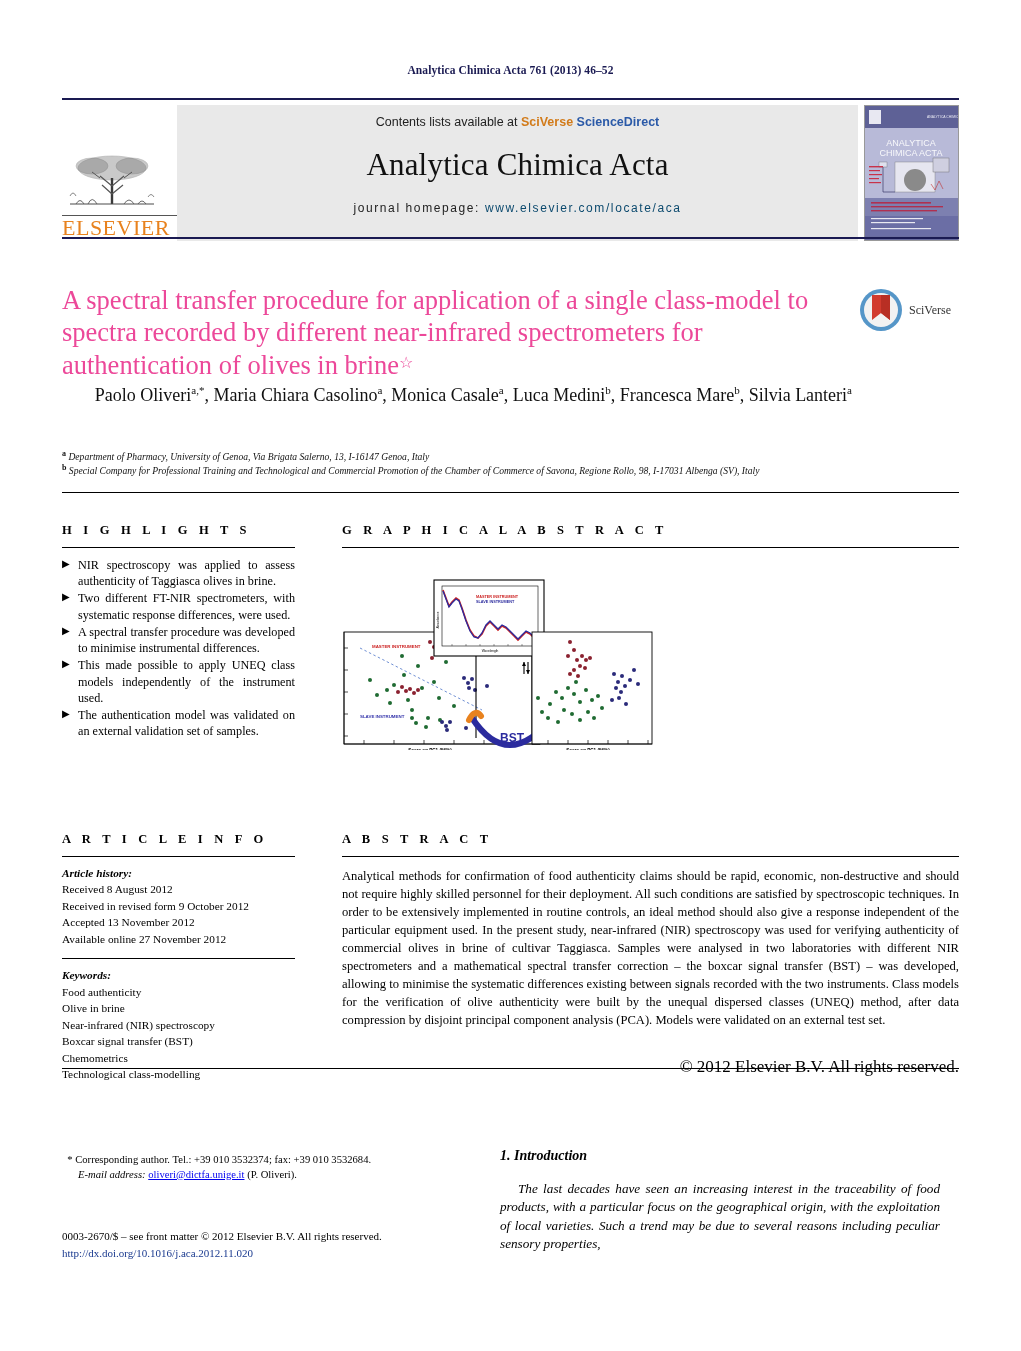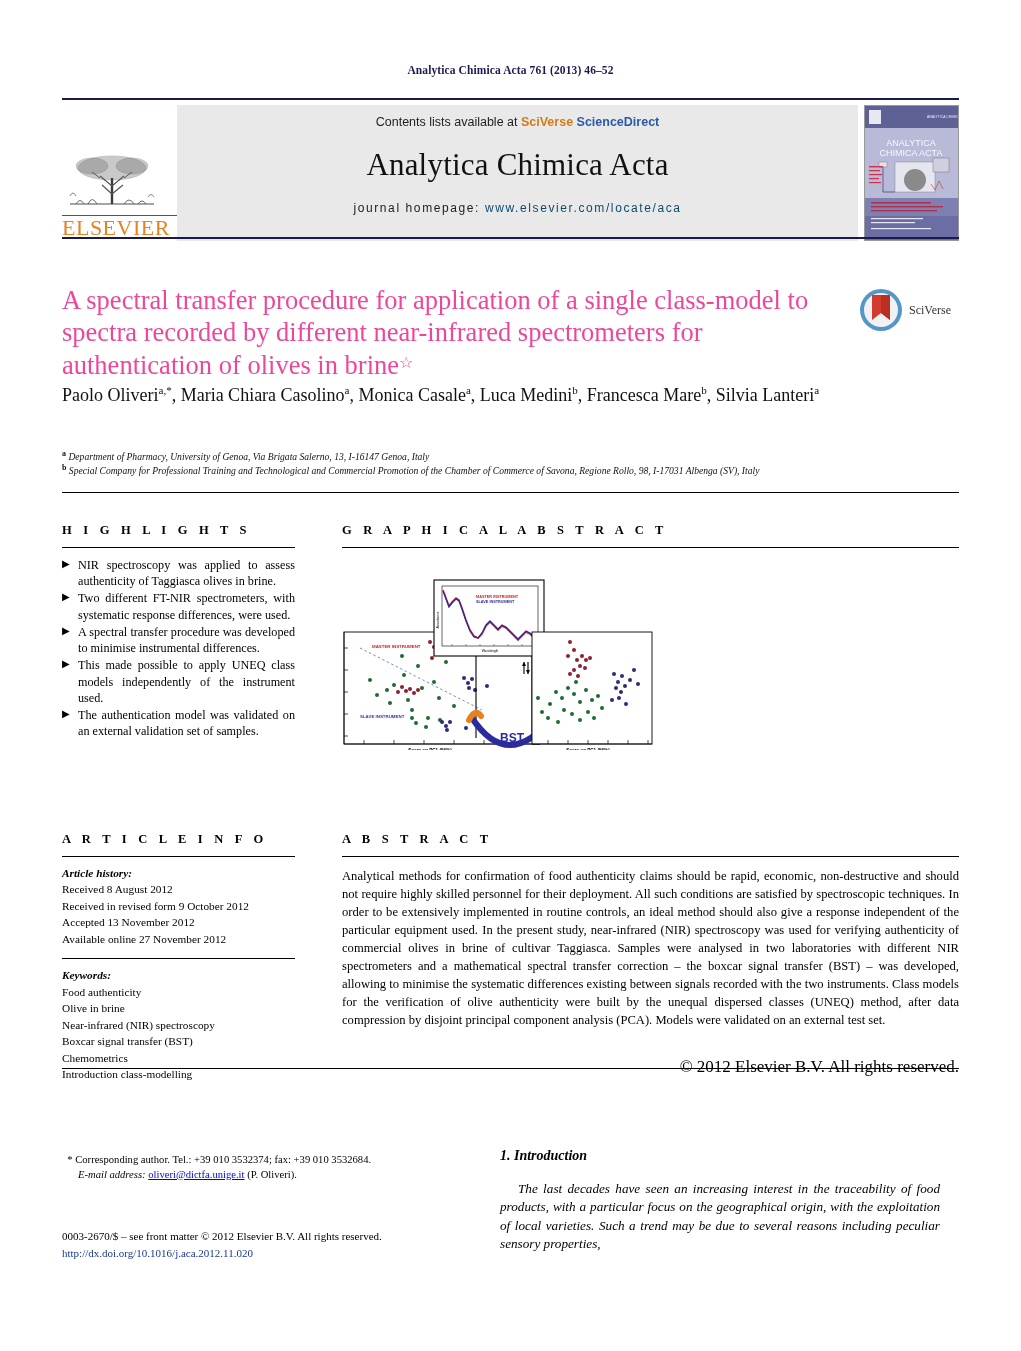--- a/index.html
+++ b/index.html
@@ -148,20 +148,21 @@
   }
 
   .authors {
     position: absolute;
     top: 382px;
     left: 62px;
     width: 790px;
     font-size: 18px;
     line-height: 1.45;
     color: #111;
+    text-align: right;
   }
   .authors sup { font-size: 11px; }
 
   .affiliations {
     position: absolute;
     top: 450px;
     left: 62px;
     width: 800px;
     font-size: 9.6px;
     line-height: 1.42;
@@ -625,21 +626,21 @@
       <div>Available online 27 November 2012</div>
     </div>
     <div class="ai-rule"></div>
     <div class="ai-block">
       <div class="ai-label">Keywords:</div>
       <div>Food authenticity</div>
       <div>Olive in brine</div>
       <div>Near-infrared (NIR) spectroscopy</div>
       <div>Boxcar signal transfer (BST)</div>
       <div>Chemometrics</div>
-      <div>Introduction class-modelling</div>
+      <div>Technological class-modelling</div>
     </div>
   </div>
 
   <div class="abstract">
     <div class="sec-head">A B S T R A C T</div>
     <div class="sec-rule"></div>
     <div class="abs-body">Analytical methods for confirmation of food authenticity claims should be rapid, economic, non-destructive and should not require highly skilled personnel for their deployment. All such conditions are satisfied by spectroscopic techniques. In order to be extensively implemented in routine controls, an ideal method should also give a response independent of the particular equipment used. In the present study, near-infrared (NIR) spectroscopy was used for verifying authenticity of commercial olives in brine of cultivar Taggiasca. Samples were analysed in two laboratories with different NIR spectrometers and a mathematical spectral transfer correction – the boxcar signal transfer (BST) – was developed, allowing to minimise the systematic differences existing between signals recorded with the two instruments. Class models for the verification of olive authenticity were built by the unequal dispersed classes (UNEQ) method, after data compression by disjoint principal component analysis (PCA). Models were validated on an external test set.</div>
     <div class="abs-copyright">© 2012 Elsevier B.V. All rights reserved.</div>
   </div>
 

